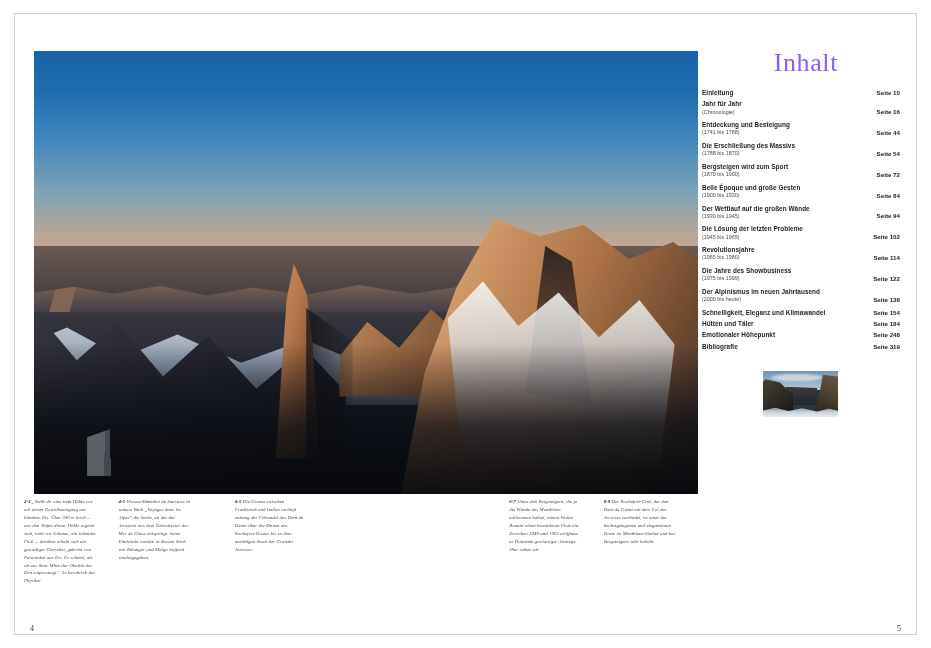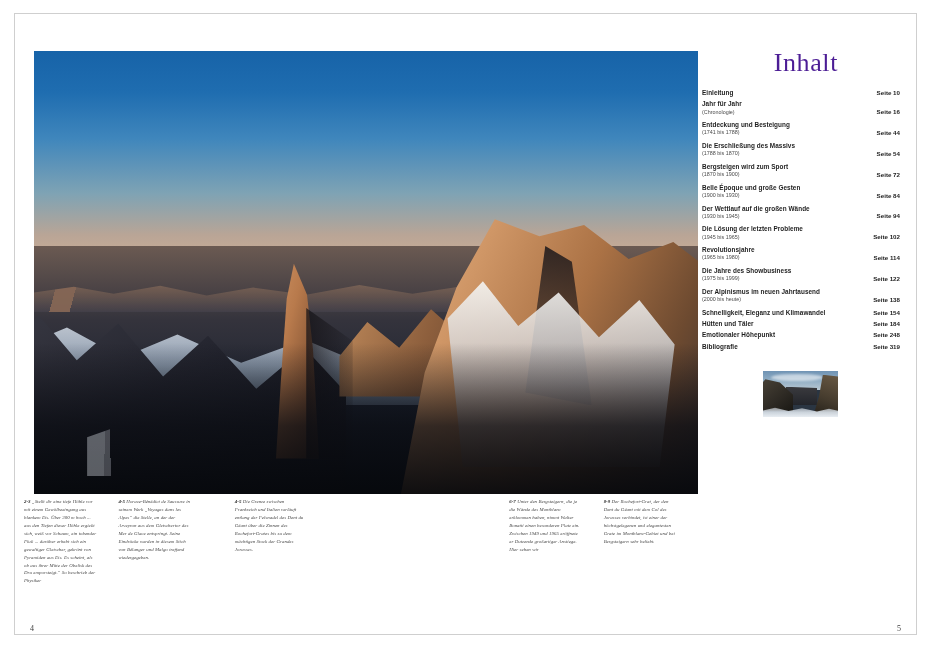--- a/index.html
+++ b/index.html
@@ -184,21 +184,21 @@
 
   
   #toc-title {
     position: absolute;
     right: 93px;
     top: 48px;
     font-family: "Liberation Serif", serif;
     font-size: 26px;
     font-weight: normal;
     letter-spacing: .6px;
-    color: #4c1d95;
+    color: #8b5cf6;
   }
   #toc-list {
     position: absolute;
     left: 702px;
     top: 88px;
     width: 198px;
   }
   .toc-entry {
     position: relative;
     display: flex;

